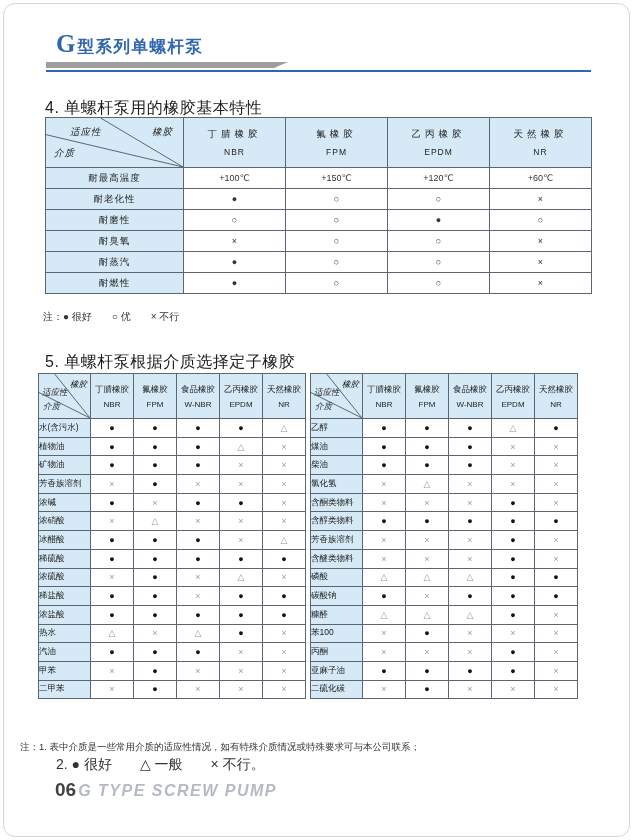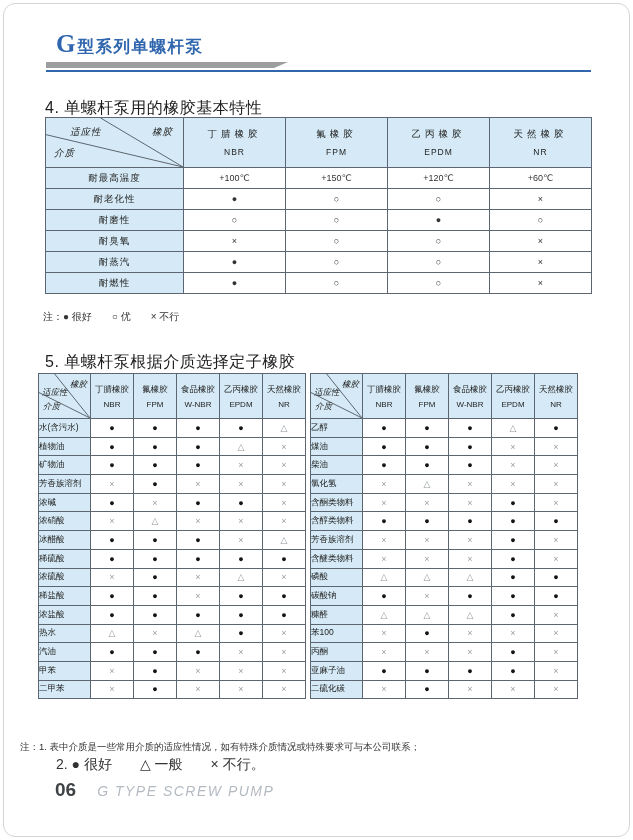--- a/index.html
+++ b/index.html
@@ -72,22 +72,22 @@
   .sym-tri  { color:#94999d; font-size:10px; }
   .sym-x    { color:#9aa0a4; font-size:10.5px; }
 
   .note { position:absolute; font-size:10px; color:#333; white-space:nowrap; }
   #note4 { left:43px; top:310px; }
   #note5-1 { left:20px; top:741px; font-size:9.5px; }
   #note5-2 { left:56px; top:756px; font-size:14px; }
 
   .footer { position:absolute; left:55px; top:779px; white-space:nowrap; }
   .footer-num { font-size:19px; font-weight:bold; color:#3f4346; }
-  .footer-text { font-size:14px; font-style:italic; font-weight:normal;
-    color:#b4bac2; letter-spacing:1.5px; margin-left:21px; }
+  .footer-text { font-size:16px; font-style:italic; font-weight:bold;
+    color:#b4bac2; letter-spacing:1.5px; margin-left:2px; }
 </style>
 </head>
 <body>
 
 <div class="page-border"></div>
 
 <div class="doc-title"><span class="big-g">G</span><span>型系列单螺杆泵</span></div>
 <div class="title-bar-gray"></div>
 <div class="title-rule-blue"></div>
 

